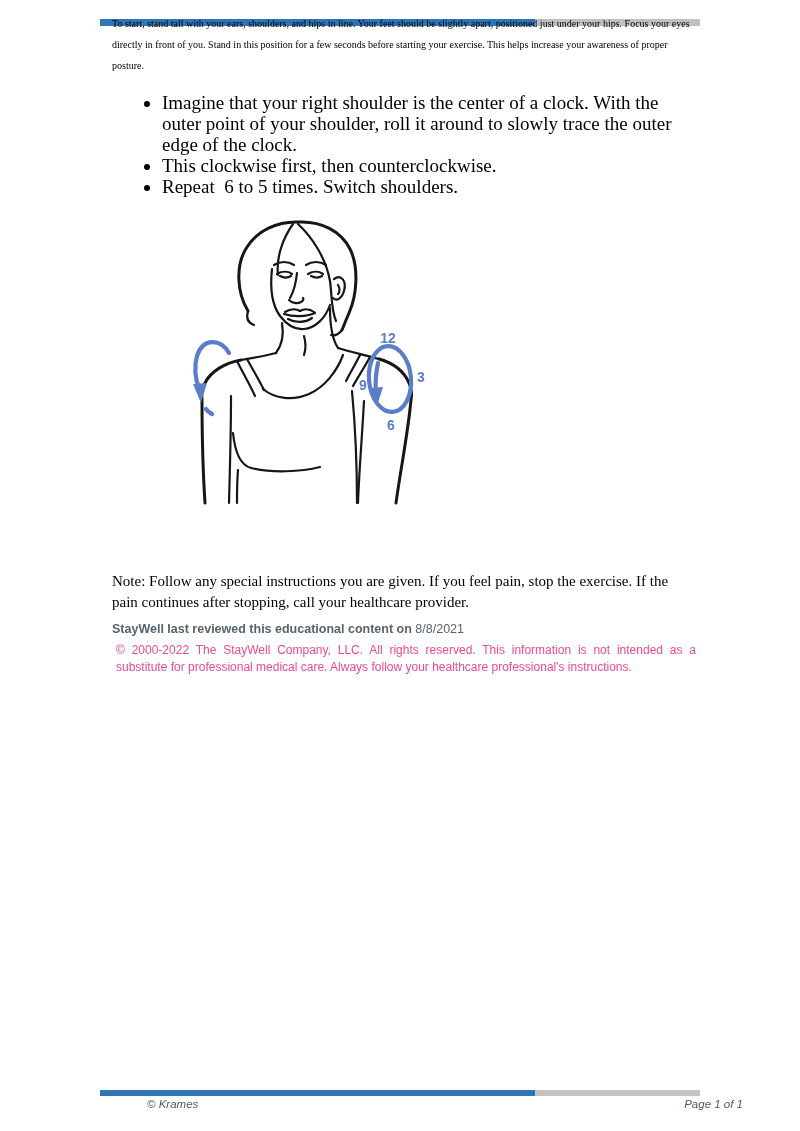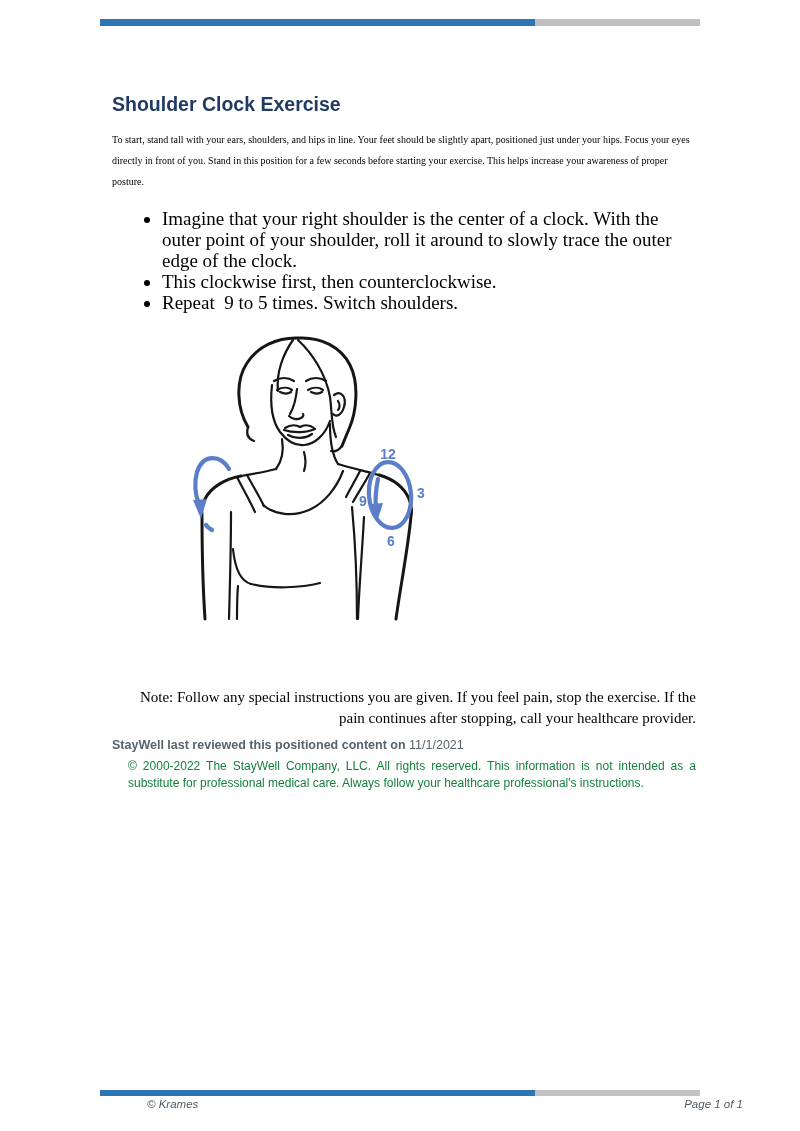--- a/index.html
+++ b/index.html
@@ -8,50 +8,49 @@
   .bar{position:absolute;left:100px;width:600px;}
   .bar-top{top:19px;height:7px;background:linear-gradient(to right,#2e75b6 0 435px,#c0c0c0 435px 100%);}
   .bar-bottom{top:1090px;height:6px;background:linear-gradient(to right,#2e75b6 0 435px,#c4c4c4 435px 100%);}
   .content{position:absolute;left:112px;top:0;width:584px;}
   h1{font-family:"Liberation Sans", sans-serif;font-size:19.5px;line-height:23px;
      font-weight:bold;color:#1f3b63;margin:93px 0 0 0;}
   p.intro{margin:13px 0 0 0;font-size:10px;line-height:21px;}
   ul.steps{margin:16px;padding:0 0 0 34px;font-size:19px;line-height:21px;}
   ul.steps li{white-space:pre-wrap;}
   figure.illu{margin:7px 0 0 73px;width:260px;height:300px;padding:0;}
-  p.note{margin:58px 0 8px 0;font-size:15px;line-height:21px;text-align:right;}
+  p.note{margin:58px 0 8px 0;font-size:15px;line-height:21px;}
   p.review{margin:8px 0 0 0;font-family:"Liberation Sans", sans-serif;
            font-size:12.5px;line-height:16px;color:#57636d;}
   p.review b{font-weight:bold;}
-  p.copyright{margin:5px 0 0 16px;font-family:"Liberation Sans", sans-serif;
-              font-size:12px;line-height:17px;color:#15803d;text-align:justify;}
+  p.copyright{margin:5px 0 0 4px;font-family:"Liberation Sans", sans-serif;
+              font-size:12px;line-height:17px;color:#ec4899;text-align:justify;}
   .footer-text{position:absolute;left:102px;top:1098px;width:596px;display:flex;
                justify-content:space-between;font-family:"Liberation Sans", sans-serif;
                font-style:italic;font-size:11.5px;color:#4f5a62;margin-left:45px;}
   svg .ink{fill:none;stroke:#161616;stroke-width:2.2;stroke-linecap:round;stroke-linejoin:round;}
   svg .ink-thick{fill:none;stroke:#161616;stroke-width:3;stroke-linecap:round;stroke-linejoin:round;}
   svg .blue{fill:none;stroke:#5b7ec8;stroke-width:4.2;stroke-linecap:round;}
   svg .bluefill{fill:#5b7ec8;stroke:none;}
   svg text{font-family:"Liberation Sans", sans-serif;font-weight:bold;font-size:14px;
            fill:#5b7ec8;text-anchor:middle;}
 </style>
 </head>
 <body>
 
 <div class="bar bar-top"></div>
 
 <div class="content">
-  <h1>Shoulder Clock Exercise</h1>
 
   <p class="intro">To start, stand tall with your ears, shoulders, and hips in line. Your feet should be slightly apart, positioned just under your hips. Focus your eyes directly in front of you. Stand in this position for a few seconds before starting your exercise. This helps increase your awareness of proper posture.</p>
 
   <ul class="steps">
     <li>Imagine that your right shoulder is the center of a clock. With the outer point of your shoulder, roll it around to slowly trace the outer edge of the clock.</li>
     <li>This clockwise first, then counterclockwise.</li>
-    <li>Repeat  9 to 5 times. Switch shoulders.</li>
+    <li>Repeat  6 to 5 times. Switch shoulders.</li>
   </ul>
 
   <figure class="illu">
     <svg viewBox="0 0 260 300" width="260" height="300">
 
       <path class="ink-thick" d="M 63 98 C 52 80, 50 52, 62 34 C 72 18, 92 8, 114 9 C 136 8, 156 18, 165 36 C 174 54, 172 82, 164 100 C 161 107, 159 112, 157 117"></path>
       <path class="ink" d="M 63 98 C 61 105, 63 110, 69 112"></path>
       <path class="ink" d="M 157 117 C 154 121, 150 123, 146 122"></path>
       <path class="ink" d="M 108 11 C 98 25, 91 44, 93 62"></path>
       <path class="ink" d="M 113 11 C 127 24, 141 45, 145 68 C 147 82, 146 96, 151 108"></path>
@@ -105,21 +104,21 @@
         <text x="203" y="130">12</text>
         <text x="236" y="169">3</text>
         <text x="178" y="177">9</text>
         <text x="206" y="217">6</text>
       </g>
     </svg>
   </figure>
 
   <p class="note">Note: Follow any special instructions you are given. If you feel pain, stop the exercise. If the pain continues after stopping, call your healthcare provider.</p>
 
-  <p class="review"><b>StayWell last reviewed this positioned content on</b> <span>11/1/2021</span></p>
+  <p class="review"><b>StayWell last reviewed this educational content on</b> <span>8/8/2021</span></p>
 
   <p class="copyright">© 2000-2022 The StayWell Company, LLC. All rights reserved. This information is not intended as a substitute for professional medical care. Always follow your healthcare professional's instructions.</p>
 </div>
 
 <div class="bar bar-bottom"></div>
 <div class="footer-text">
   <span>© Krames</span>
   <span>Page 1 of 1</span>
 </div>
 

